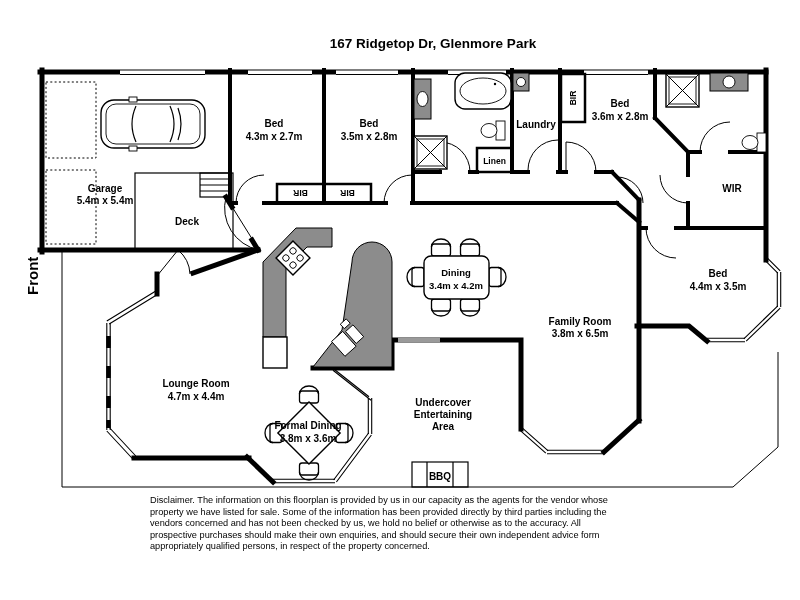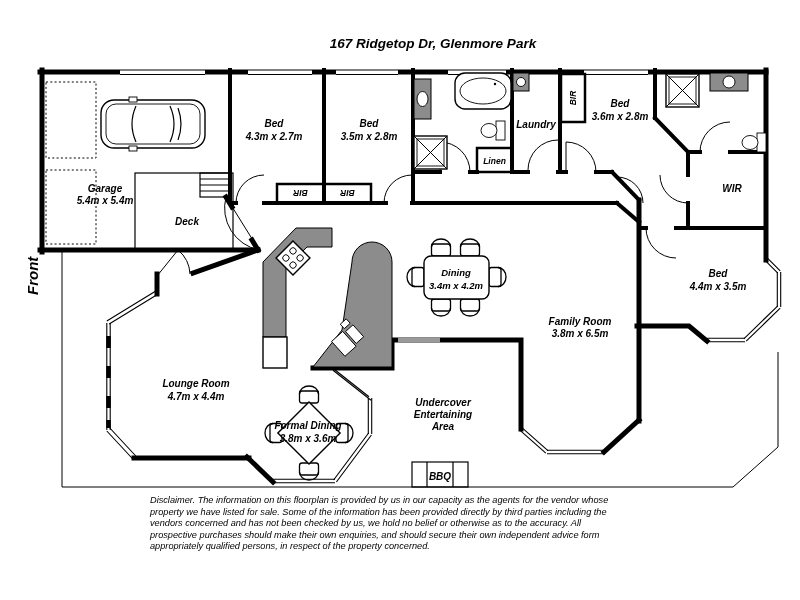--- a/index.html
+++ b/index.html
@@ -1,16 +1,16 @@
 <!DOCTYPE html>
 <html style="--wall: #000000; --bench: #8c8c8c; --background: #ffffff;"><head>
 <meta charset="utf-8">
 <style>
   html,body{margin:0;padding:0;background:#fff;}
-  .page{position:relative;width:800px;height:600px;background:var(--background,#fff);overflow:hidden;font-style:italic;}
+  .page{position:relative;width:800px;height:600px;background:var(--background,#fff);overflow:hidden;}
   svg{display:block;}
   text{font-family:"Liberation Sans",sans-serif;fill:#000;}
   .w5{stroke:var(--wall,#000);stroke-width:5;fill:none;stroke-linecap:square;}
   .w4{stroke:var(--wall,#000);stroke-width:4;fill:none;stroke-linecap:square;}
   .w25{stroke:var(--wall,#000);stroke-width:2.5;fill:none;}
   .thin{stroke:var(--wall,#000);stroke-width:1;fill:none;}
   .t12{stroke:var(--wall,#000);stroke-width:1.2;fill:none;}
   .win{stroke:var(--wall,#000);stroke-width:1.1;fill:none;}
   .winbg{fill:#fff;stroke:none;}
   .dash{stroke:var(--wall,#000);stroke-width:4.5;fill:none;}

